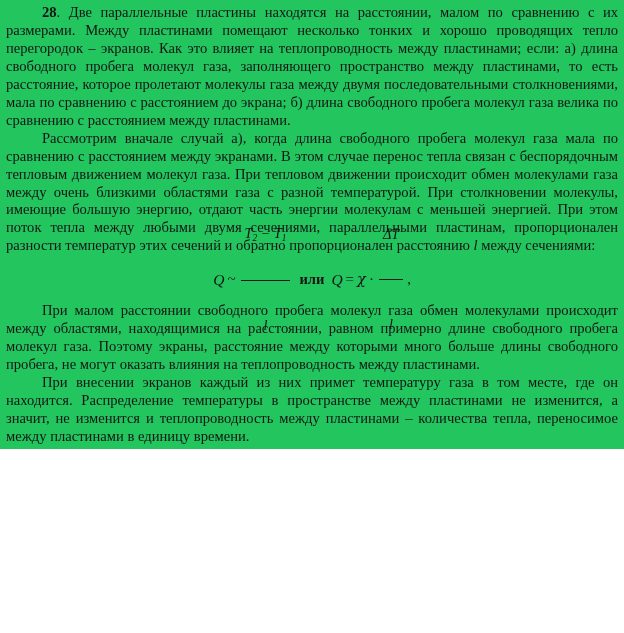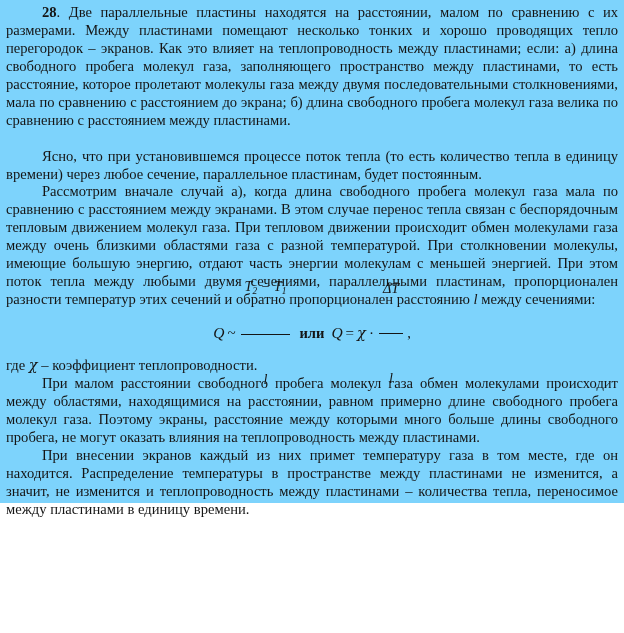--- a/index.html
+++ b/index.html
@@ -10,22 +10,22 @@
   body {
     width: 624px;
     height: 633px;
     overflow: hidden;
     font-family: "Liberation Serif", "DejaVu Serif", serif;
     color: #151515;
   }
   .page {
     position: relative;
     width: 624px;
-    height: 503px;
-    background: #7dd3fc;
+    height: 449px;
+    background: #22c55e;
     padding: 0;
     box-sizing: border-box;
   }
   .body-text {
     position: absolute;
     left: 6px;
     top: 4px;
     width: 612px;
   }
   p.para {
@@ -125,21 +125,20 @@
   }
 </style>
 </head>
 <body>
 
 <div class="page">
   <div class="body-text">
 
     <p class="para"><span class="qnum">28</span><span class="qnum-suffix">.</span><span> Две параллельные пластины находятся на расстоянии, малом по сравнению с их размерами. Между пластинами помещают несколько тонких и хорошо проводящих тепло перегородок – экранов. Как это влияет на теплопроводность между пластинами; если: а) длина свободного пробега молекул газа, заполняющего пространство между пластинами, то есть расстояние, которое пролетают молекулы газа между двумя последовательными столкновениями, мала по сравнению с расстоянием до экрана; б) длина свободного пробега молекул газа велика по сравнению с расстоянием между пластинами.</span></p>
 
-    <p class="para gap-before">Ясно, что при установившемся процессе поток тепла (то есть количество тепла в единицу времени) через любое сечение, параллельное пластинам, будет постоянным.</p>
 
     <p class="para"><span>Рассмотрим вначале случай а), когда длина свободного пробега молекул газа мала по сравнению с расстоянием между экранами. В этом случае перенос тепла связан с беспорядочным тепловым движением молекул газа. При тепловом движении происходит обмен молекулами газа между очень близкими областями газа с разной температурой. При столкновении молекулы, имеющие большую энергию, отдают часть энергии молекулам с меньшей энергией. При этом поток тепла между любыми двумя сечениями, параллельными пластинам, пропорционален разности температур этих сечений и обратно пропорционален расстоянию</span> <span class="ital">l</span> <span>между сечениями:</span></p>
 
     <div class="formula-block">
       <span class="formula">
         <span class="v">Q</span>
         <span class="op">~</span>
         <span class="frac">
           <span class="num"><span>T</span><sub>2</sub> <span>−</span> <span>T</span><sub>1</sub></span>
           <span class="bar"></span>
@@ -152,20 +151,19 @@
         <span class="op">·</span>
         <span class="frac">
           <span class="num">ΔT</span>
           <span class="bar"></span>
           <span class="den">l</span>
         </span>
         <span class="comma-tail">,</span>
       </span>
     </div>
 
-    <p class="para no-indent"><span>где </span><span class="greek">χ</span><span> – коэффициент теплопроводности.</span></p>
 
     <p class="para">При малом расстоянии свободного пробега молекул газа обмен молекулами происходит между областями, находящимися на расстоянии, равном примерно длине свободного пробега молекул газа. Поэтому экраны, расстояние между которыми много больше длины свободного пробега, не могут оказать влияния на теплопроводность между пластинами.</p>
 
     <p class="para">При внесении экранов каждый из них примет температуру газа в том месте, где он находится. Распределение температуры в пространстве между пластинами не изменится, а значит, не изменится и теплопроводность между пластинами – количества тепла, переносимое между пластинами в единицу времени.</p>
 
   </div>
 </div>
 
 </body></html>

